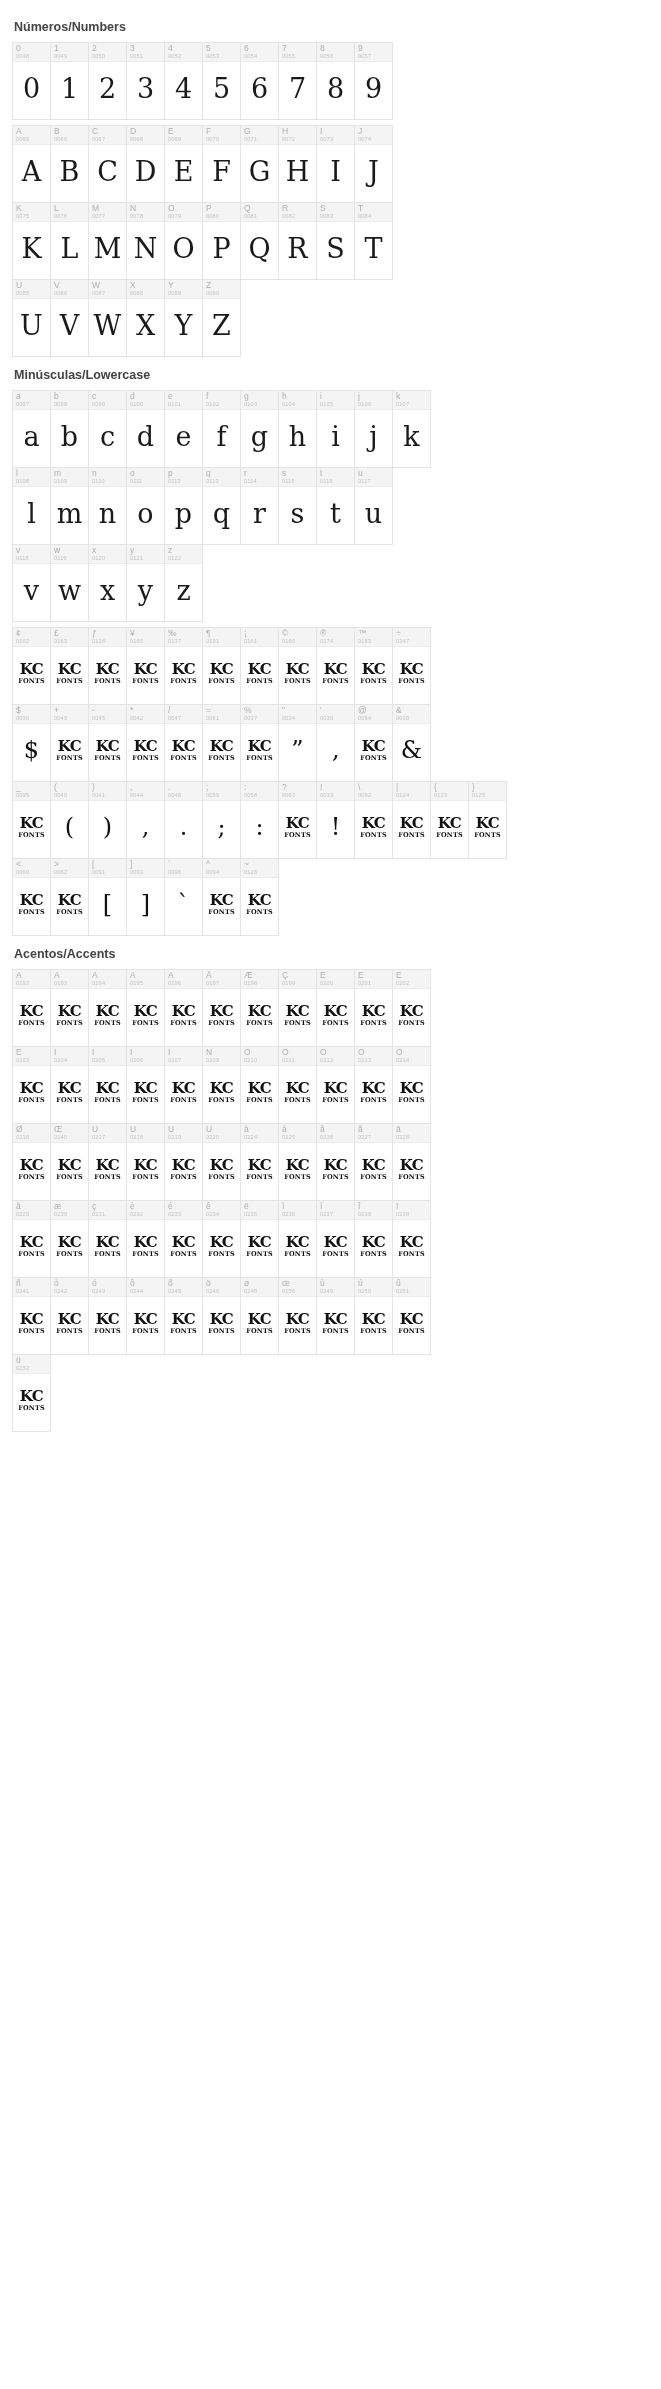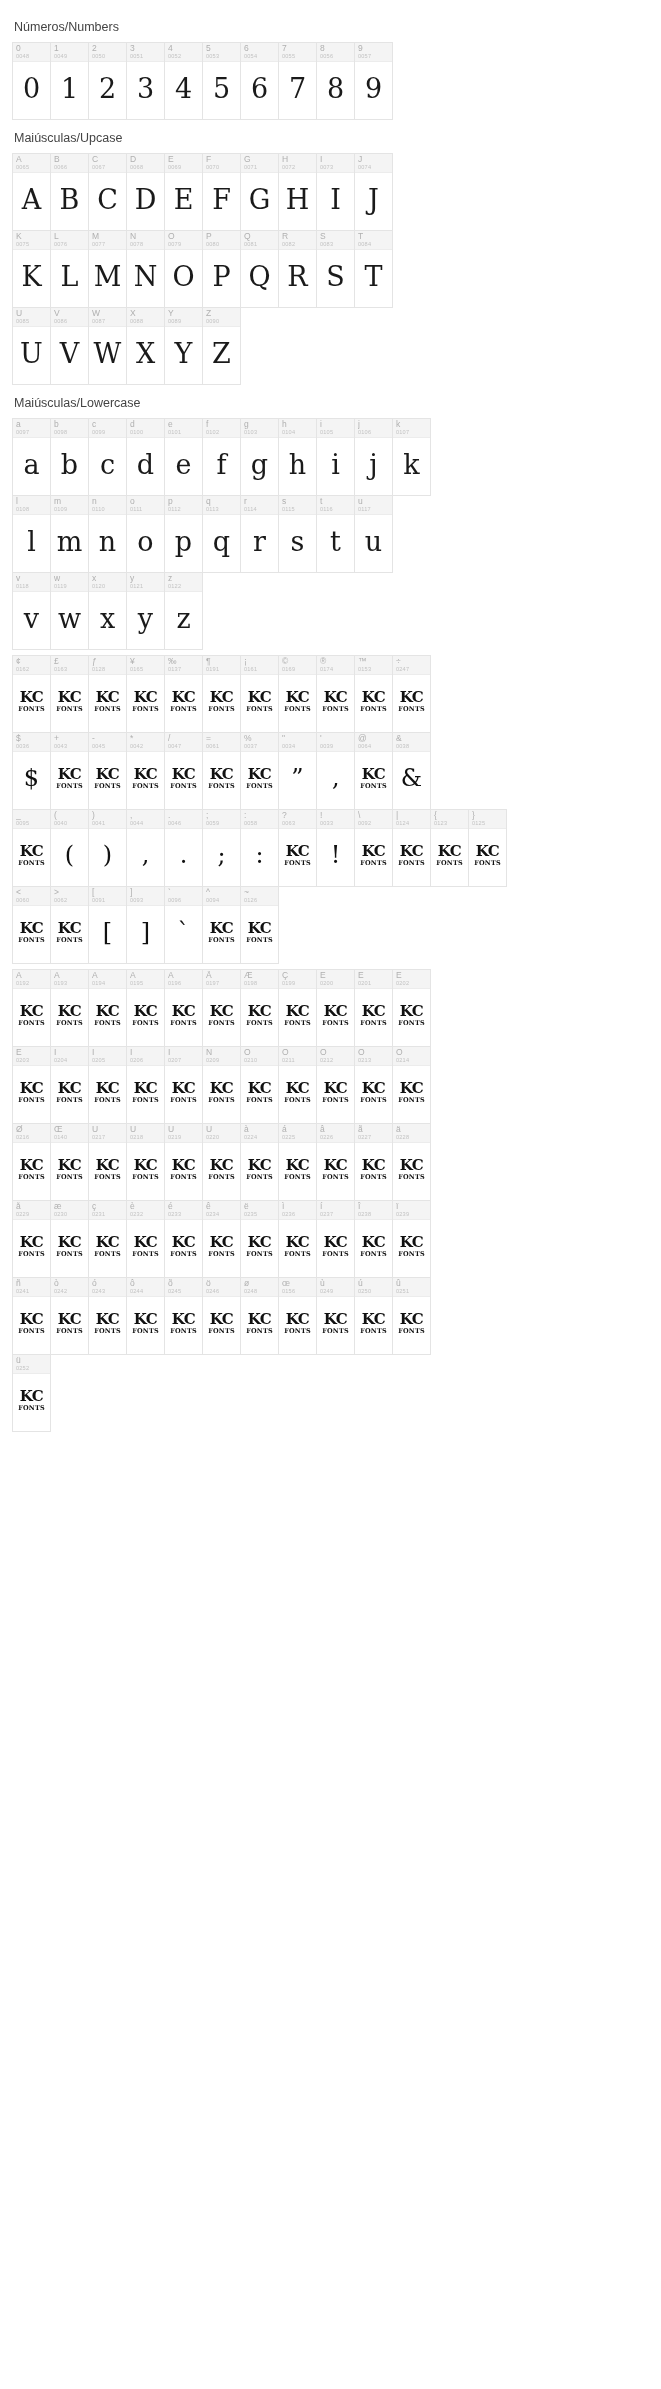--- a/index.html
+++ b/index.html
@@ -12,21 +12,21 @@
   body {
     width: 661px;
     min-height: 2389px;
     padding: 8px 12px 20px 12px;
   }
   .section { margin-bottom: 6px; }
   .section-title {
     font-size: 12.5px;
     color: #444444;
     margin: 12px 0 8px 2px;
-    font-weight: normal;
+    font-weight: bold;
   }
   .glyph-grid {
     display: flex;
     flex-wrap: wrap;
     width: 100%;
   }
   .glyph-cell {
     width: 39px;
     height: 78px;
     border: 1px solid #e4e4e4;
@@ -190,21 +190,20 @@
             <span class="glyph-char-label">9</span>
             <span class="glyph-code">0057</span>
           </div>
           <div class="glyph-art">
             <span class="glyph-big">9</span>
           </div>
         </div>
       </div>
     </div>
     <div class="section">
-      <div class="section-title">Maiúsculas/Upcase</div>
       <div class="glyph-grid">
         <div class="glyph-cell">
           <div class="glyph-meta">
             <span class="glyph-char-label">A</span>
             <span class="glyph-code">0065</span>
           </div>
           <div class="glyph-art">
             <span class="glyph-big">A</span>
           </div>
         </div>
@@ -433,21 +432,21 @@
             <span class="glyph-char-label">Z</span>
             <span class="glyph-code">0090</span>
           </div>
           <div class="glyph-art">
             <span class="glyph-big">Z</span>
           </div>
         </div>
       </div>
     </div>
     <div class="section">
-      <div class="section-title">Maiúsculas/Lowercase</div>
+      <div class="section-title">Minúsculas/Lowercase</div>
       <div class="glyph-grid">
         <div class="glyph-cell">
           <div class="glyph-meta">
             <span class="glyph-char-label">a</span>
             <span class="glyph-code">0097</span>
           </div>
           <div class="glyph-art">
             <span class="glyph-big">a</span>
           </div>
         </div>
@@ -1148,20 +1147,21 @@
           <div class="glyph-art">
             <div class="glyph-logo">
               <span class="kc">KC</span>
               <span class="fonts">FONTS</span>
             </div>
           </div>
         </div>
       </div>
     </div>
     <div class="section">
+      <div class="section-title">Acentos/Accents</div>
       <div class="glyph-grid">
         <div class="glyph-cell">
           <div class="glyph-meta">
             <span class="glyph-char-label">Á</span>
             <span class="glyph-code">0192</span>
           </div>
           <div class="glyph-art">
             <div class="glyph-logo">
               <span class="kc">KC</span>
               <span class="fonts">FONTS</span>

